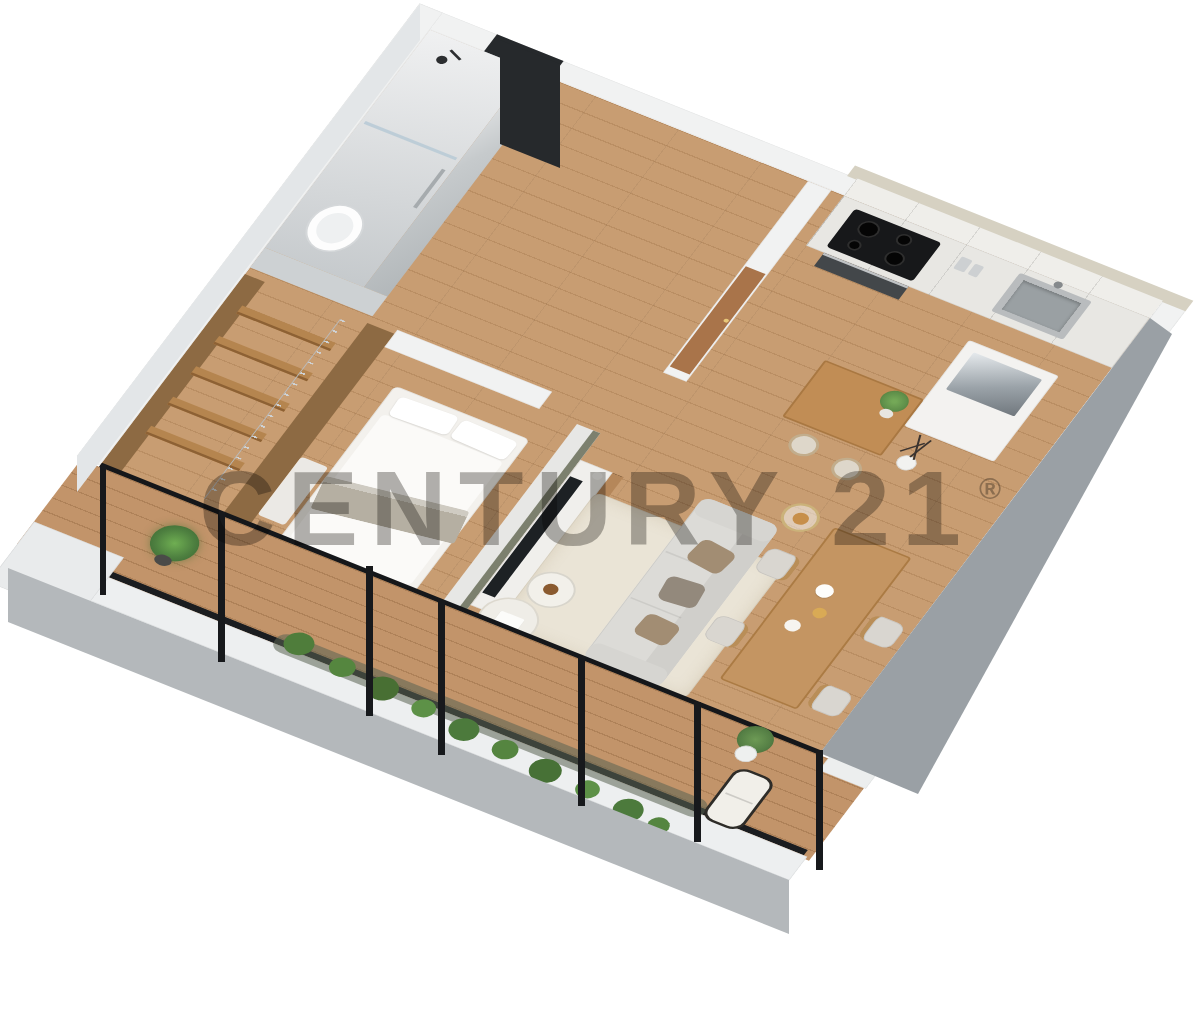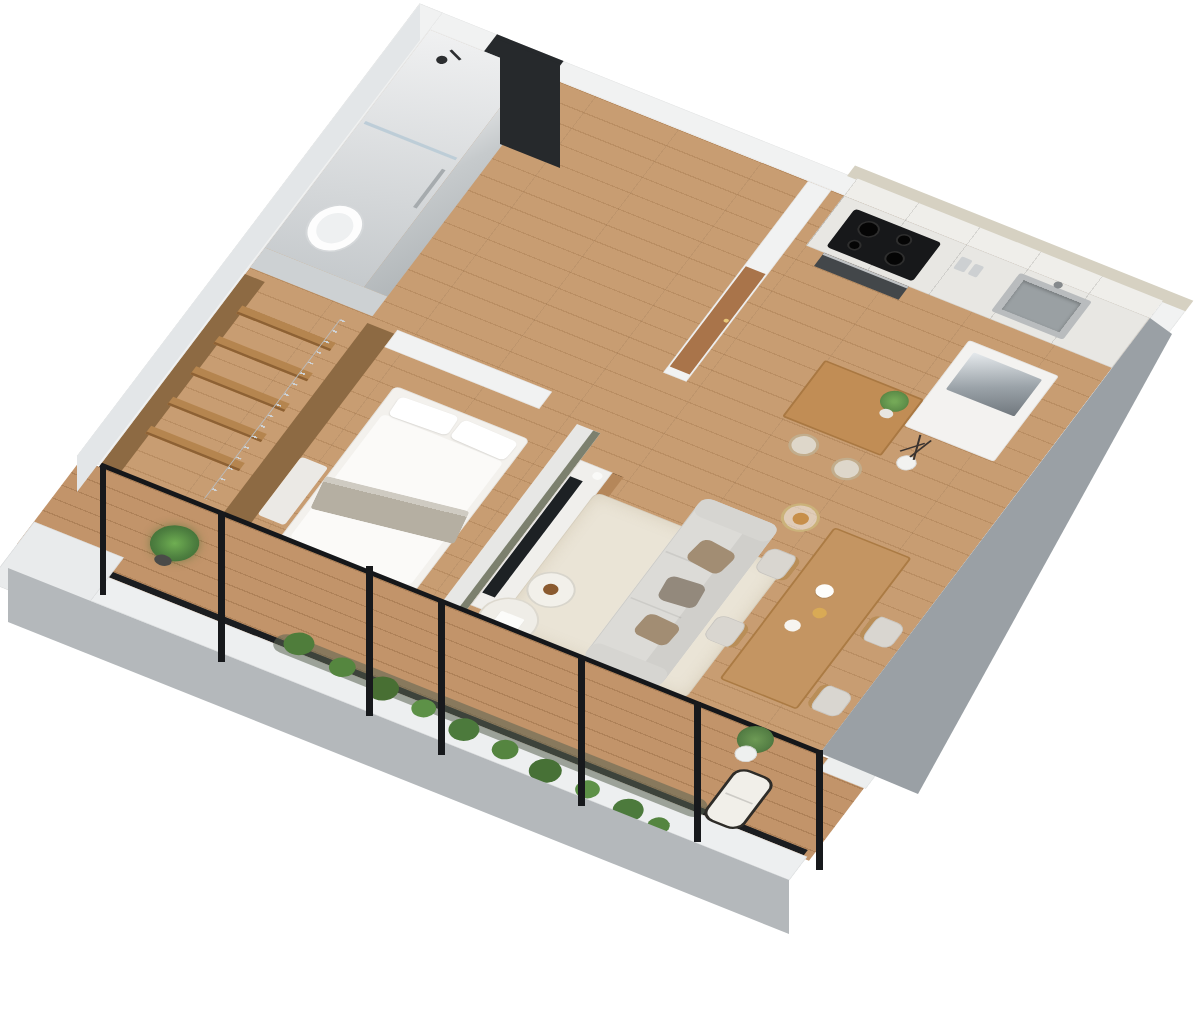--- a/index.html
+++ b/index.html
@@ -183,14 +183,17 @@
     <polygon points="500,40 560,64 560,168 500,144" fill="#26292c"></polygon>
     <rect x="100" y="465" width="6" height="130" fill="#17191c"></rect>
     <rect x="218" y="512" width="7" height="150" fill="#17191c"></rect>
     <rect x="366" y="566" width="7" height="150" fill="#17191c"></rect>
     <rect x="438" y="600" width="7" height="155" fill="#17191c"></rect>
     <rect x="578" y="656" width="7" height="150" fill="#17191c"></rect>
     <rect x="694" y="702" width="7" height="140" fill="#17191c"></rect>
     <rect x="816" y="750" width="7" height="120" fill="#17191c"></rect>
   </svg>
 
+  <div id="watermark">
+    <span>CENTURY 21</span><span class="reg">®</span>
+  </div>
 
 </div>
 
 </body></html>

